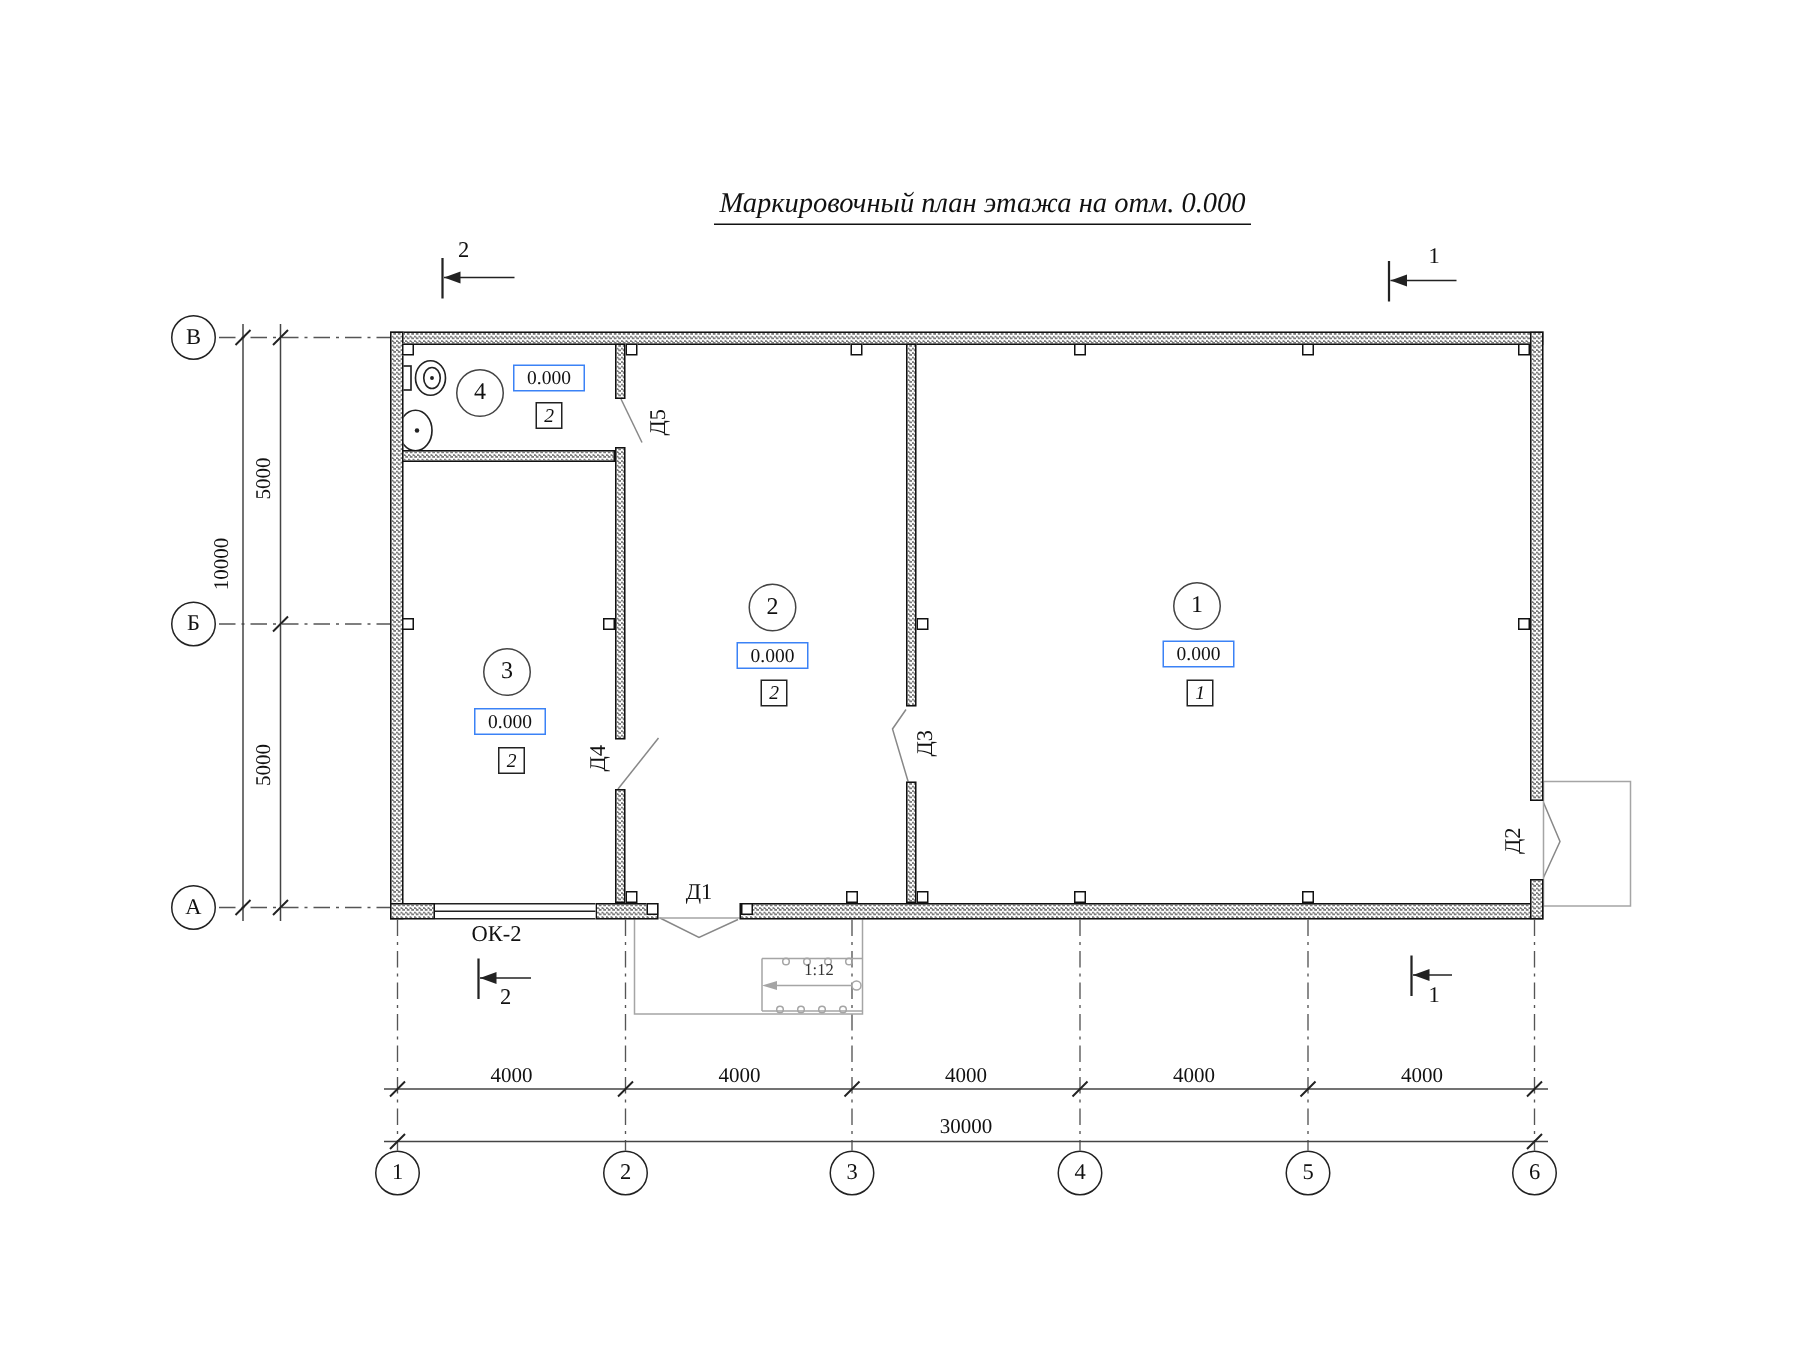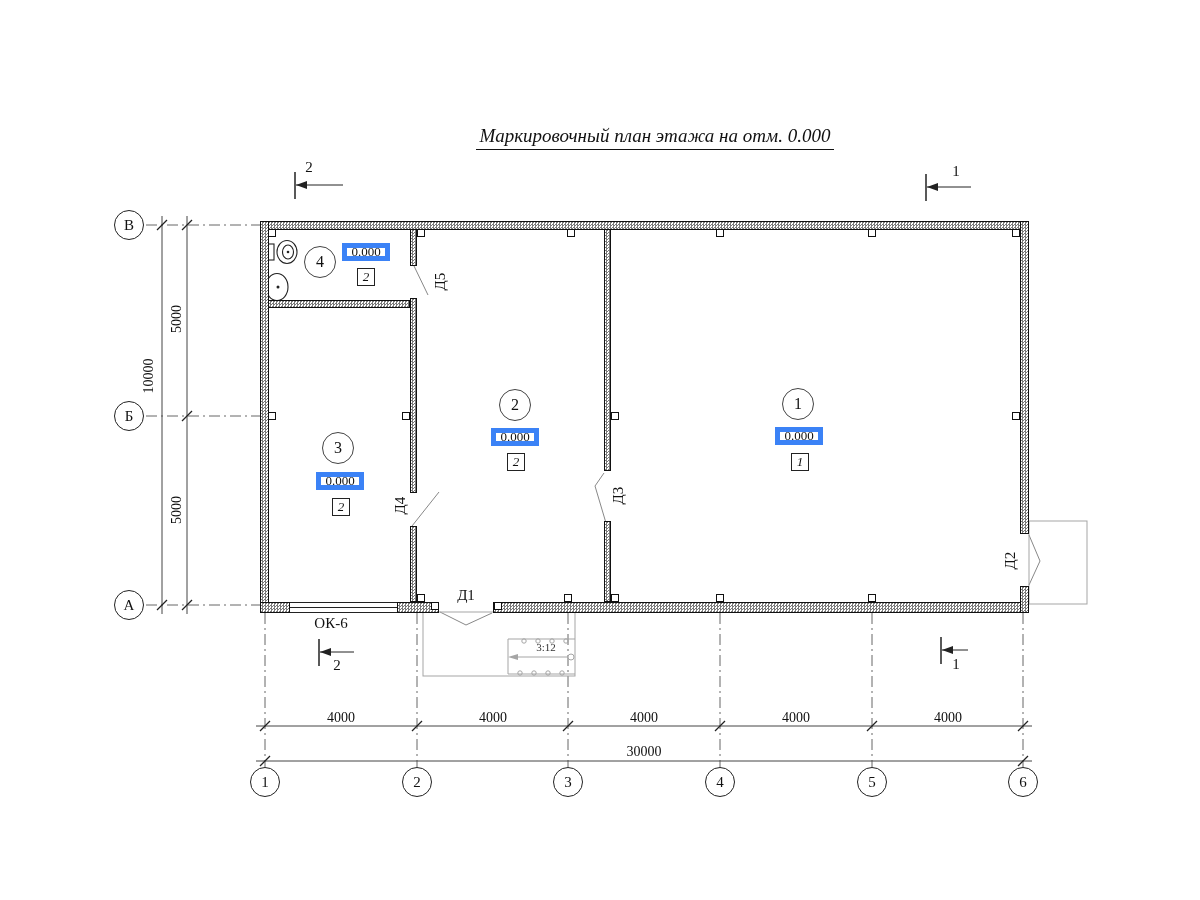--- a/index.html
+++ b/index.html
@@ -6,21 +6,21 @@
   .canvas{position:relative;width:1200px;height:900px;background:#fff;overflow:hidden;
           font-family:Liberation Serif, serif;color:#111;margin-top:16px;}
   .layer{position:absolute;left:0;top:0;z-index:1;}
   .wall{position:absolute;z-index:2;box-sizing:border-box;border:1px solid #111;
         background:repeating-conic-gradient(#7a7a7a 0% 25%, #ffffff 0% 50%) 0 0 / 3px 3px;background-color:#ddd;}
   .pil{position:absolute;z-index:3;width:8px;height:8px;background:#fff;border:1.2px solid #111;box-sizing:border-box;}
   .axc{position:absolute;z-index:3;width:30px;height:30px;border:1.1px solid #222;border-radius:50%;background:#fff;
        display:flex;align-items:center;justify-content:center;font-size:15px;box-sizing:border-box;}
   .rmc{position:absolute;z-index:3;width:32px;height:32px;border:1px solid #444;border-radius:50%;background:#fff;
        display:flex;align-items:center;justify-content:center;font-size:16px;box-sizing:border-box;}
-  .ebx{position:absolute;z-index:3;width:48px;height:18px;border:5px solid #3b82f6;background:#fff;
+  .ebx{position:absolute;z-index:3;width:48px;height:18px;border:1px solid #3b82f6;background:#fff;
        display:flex;align-items:center;justify-content:center;font-size:13px;box-sizing:border-box;}
   .fbx{position:absolute;z-index:3;width:18px;height:18px;border:1.4px solid #222;background:#fff;
        display:flex;align-items:center;justify-content:center;font-size:13px;font-style:italic;box-sizing:border-box;}
   .dim{position:absolute;z-index:3;font-size:14px;text-align:center;}
   .lbl{position:absolute;z-index:3;font-size:15px;text-align:center;}
   .rot{transform:rotate(-90deg);}
   .ttl{position:absolute;z-index:3;left:420px;top:109px;width:470px;text-align:center;}
   .ttl span{display:inline-block;font-size:19px;font-style:italic;border-bottom:1.2px solid #111;padding:0 4px 2px 4px;}
   .win{position:absolute;z-index:3;left:290px;top:586px;width:107px;height:11px;background:#fff;
        border-top:1.1px solid #222;border-bottom:1.1px solid #222;box-sizing:border-box;}
@@ -248,17 +248,17 @@
   <div class="fbx" style="left:357px;top:252px;">
       <span>2</span>
     </div>
 
   <div class="lbl" style="left:446px;top:571px;width:40px;">Д1</div>
   <div class="lbl rot" style="left:995px;top:536px;width:30px;">Д2</div>
   <div class="lbl rot" style="left:603px;top:471px;width:30px;">Д3</div>
   <div class="lbl rot" style="left:385px;top:481px;width:30px;">Д4</div>
   <div class="lbl rot" style="left:425px;top:257px;width:30px;">Д5</div>
 
-  <div class="lbl" style="left:301px;top:599px;width:60px;">ОК-6</div>
-
-  <div class="lbl" style="left:531px;top:625px;width:30px;font-size:11px;color:#333;">3:12</div>
+  <div class="lbl" style="left:301px;top:599px;width:60px;">ОК-2</div>
+
+  <div class="lbl" style="left:531px;top:625px;width:30px;font-size:11px;color:#333;">1:12</div>
 
 </div>
 
 </body></html>

